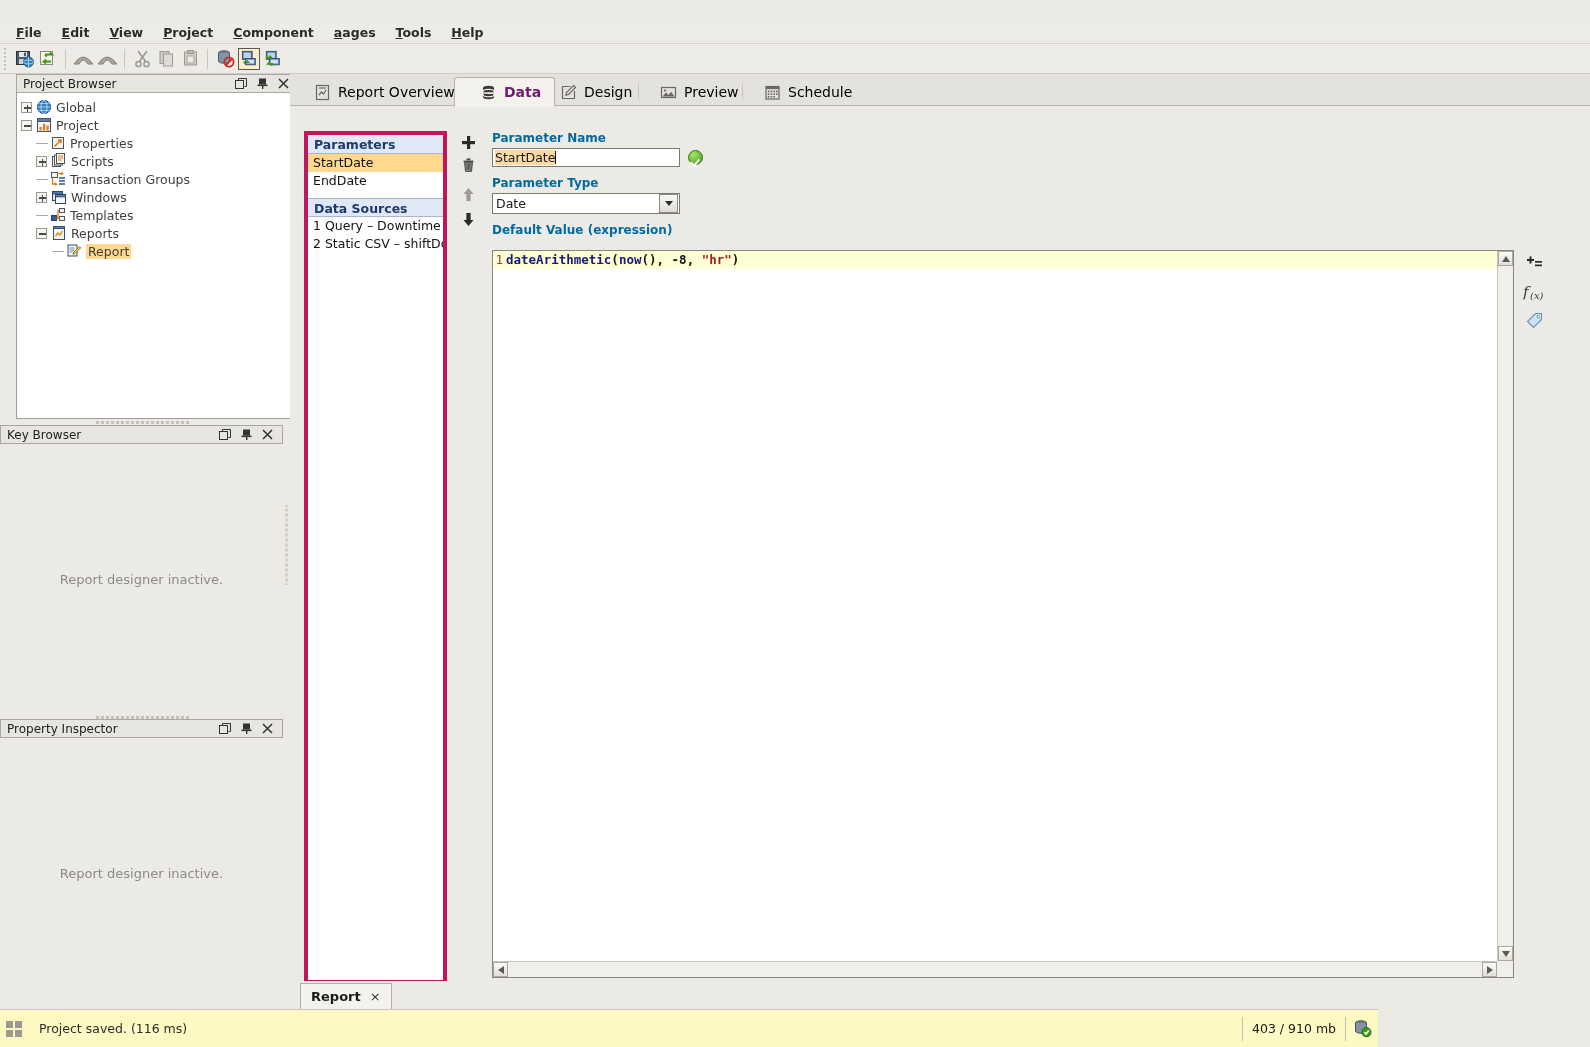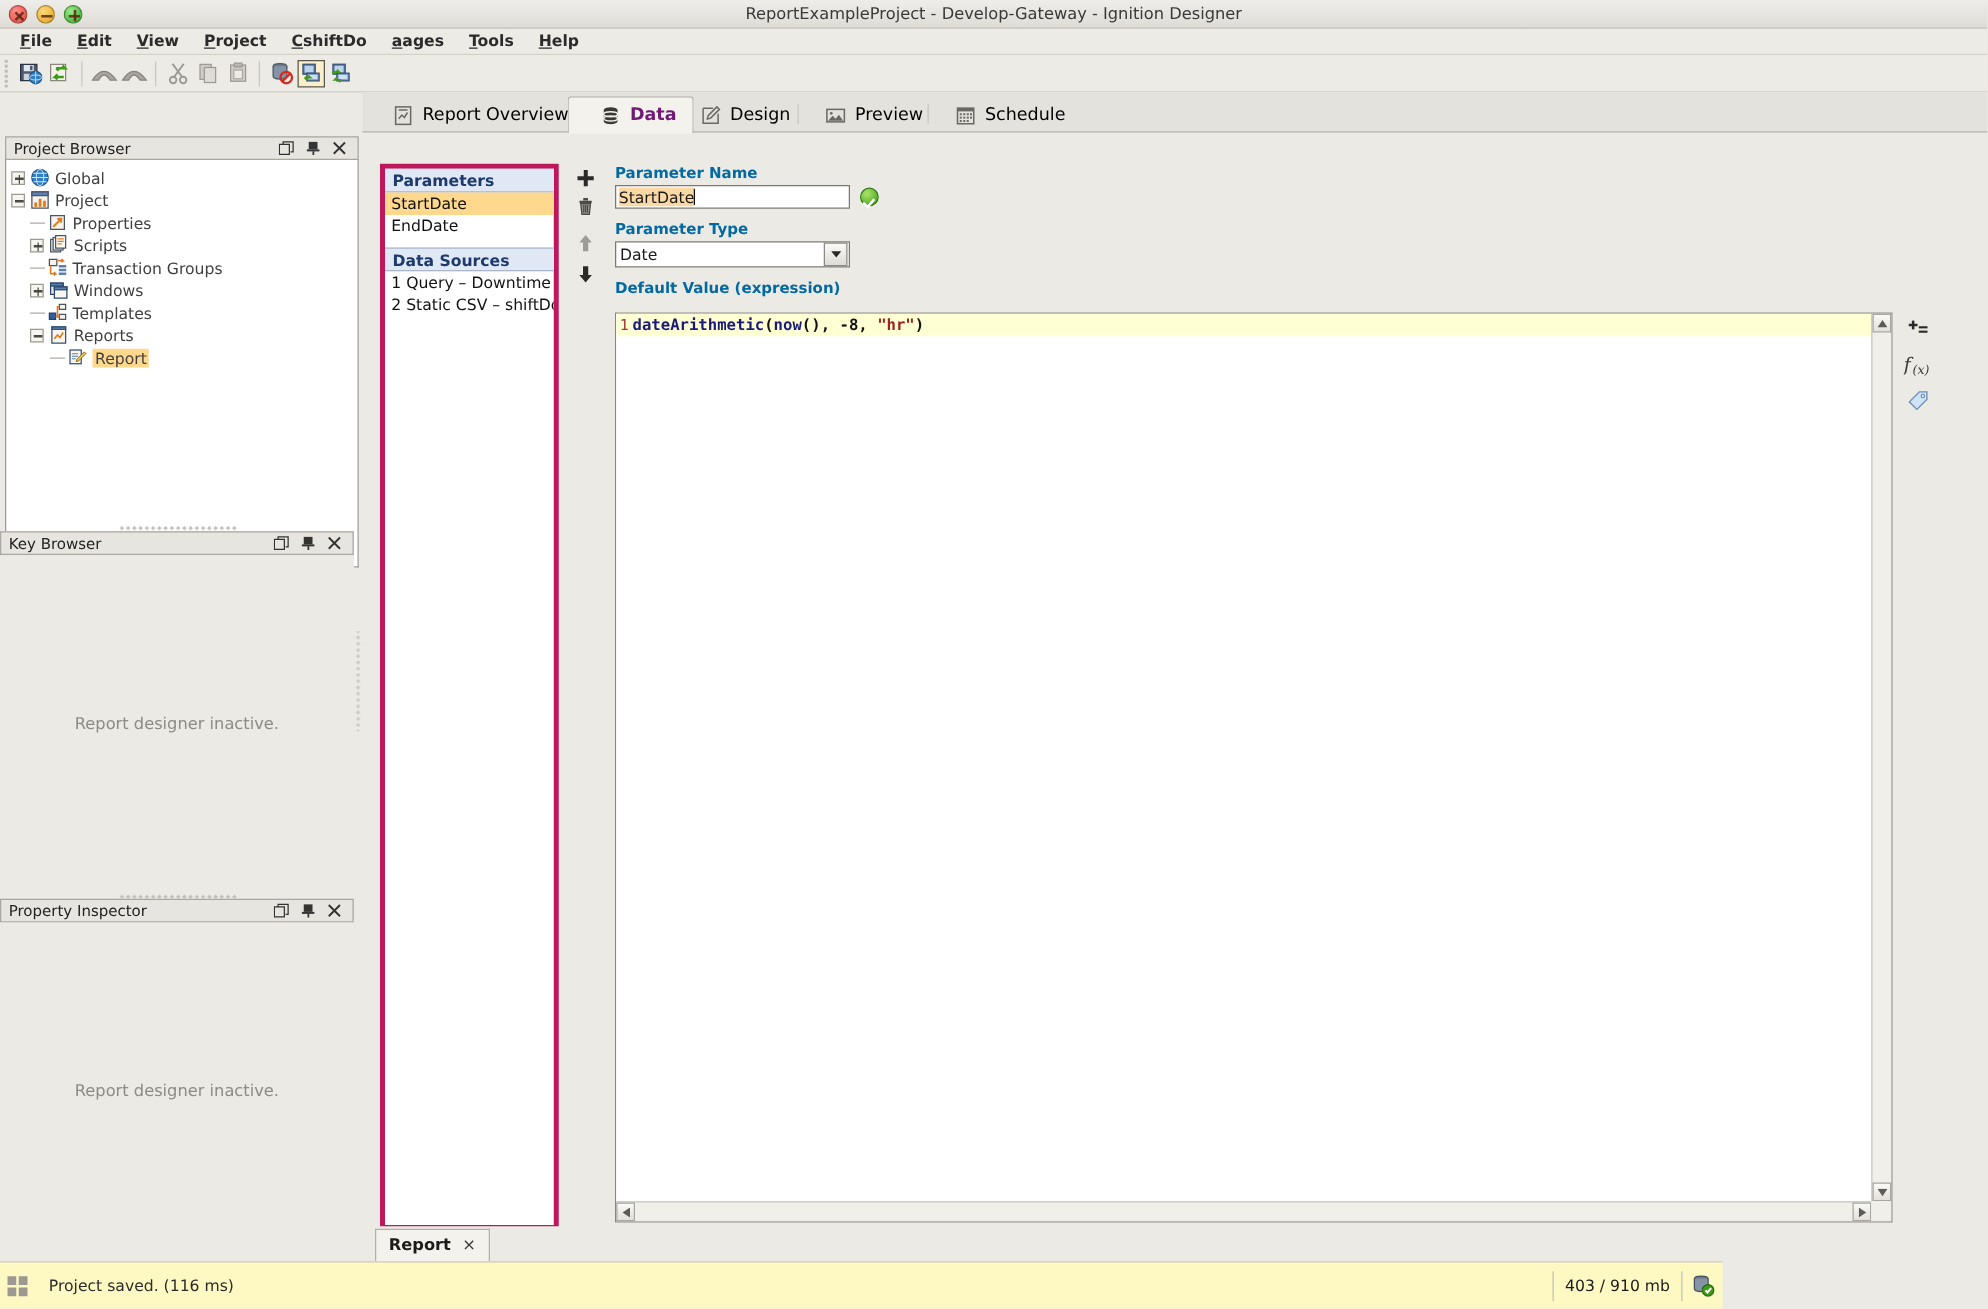--- a/index.html
+++ b/index.html
@@ -231,35 +231,27 @@
          height:24px; display:flex; align-items:center; padding:0 9px;
          font-size:12.5px; color:#1a1a1a; font-family:"DejaVu Sans", sans-serif; }
   .gwicon { width:20px; height:20px; margin:0 6px; display:flex;
             align-items:center; justify-content:center; }
 </style>
 </head>
 <body>
 
 <div id="app">
 
-  <div class="titlebar">
-    <div class="tb-buttons">
-      <div class="tb-btn tb-close"></div>
-      <div class="tb-btn tb-min"></div>
-      <div class="tb-btn tb-max"></div>
-    </div>
-    <div class="title-text">ReportExampleProject - Develop-Gateway - Ignition Designer</div>
-  </div>
 
   <div class="menubar">
     <div class="menu-item"><u>F</u><span>ile</span></div>
     <div class="menu-item"><u>E</u><span>dit</span></div>
     <div class="menu-item"><u>V</u><span>iew</span></div>
     <div class="menu-item"><u>P</u><span>roject</span></div>
-    <div class="menu-item"><u>C</u><span>shiftDo</span></div>
+    <div class="menu-item"><u>C</u><span>omponent</span></div>
     <div class="menu-item"><span></span><u>a</u><span>ages</span></div>
     <div class="menu-item"><u>T</u><span>ools</span></div>
     <div class="menu-item"><u>H</u><span>elp</span></div>
   </div>
 
   <div class="toolbar">
     <div class="grip"></div>
 
     <div class="tbtn">
       <svg width="19" height="19" viewBox="0 0 19 19">
@@ -345,21 +337,21 @@
         <rect x="1.5" y="1.5" width="11" height="9" fill="#5b7fb0" stroke="#32496b"></rect>
         <rect x="3" y="3" width="8" height="6" fill="#bdd3ec"></rect>
         <rect x="5" y="9.5" width="11" height="7" fill="#6f92c0" stroke="#32496b"></rect>
         <rect x="6.5" y="11" width="8" height="4" fill="#cfe0f2"></rect>
         <path d="M1 8.5h6l-2-2M1 8.5l2 2" stroke="#3f9a17" stroke-width="1.7" fill="none"></path>
         <path d="M9 15.5H3l2-2M9 15.5l-2 2" stroke="#3f9a17" stroke-width="1.7" fill="none"></path>
       </svg>
     </div>
   </div>
 
-  <div class="panel" style="left:4px; top:74px; width:283px; height:305px;margin-top:35px;">
+  <div class="panel" style="left:16px; top:74px; width:283px; height:305px;">
     <div class="panel-title">
       <span class="ptitle-text">Project Browser</span>
       <span class="pt-icon">
         <svg width="13" height="13" viewBox="0 0 13 13">
             <rect x="0.5" y="3.5" width="8" height="8" fill="none" stroke="#333"></rect>
             <path d="M3.5 3.5V1.5h8v8h-2" fill="none" stroke="#333"></path>
           </svg>
       </span>
       <span class="pt-icon">
         <svg width="13" height="13" viewBox="0 0 13 13">

